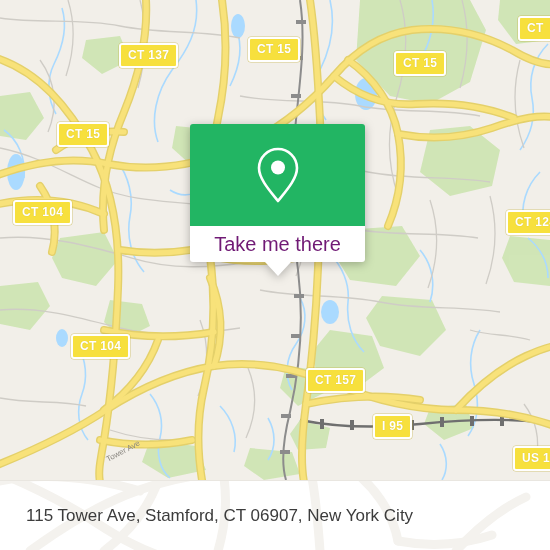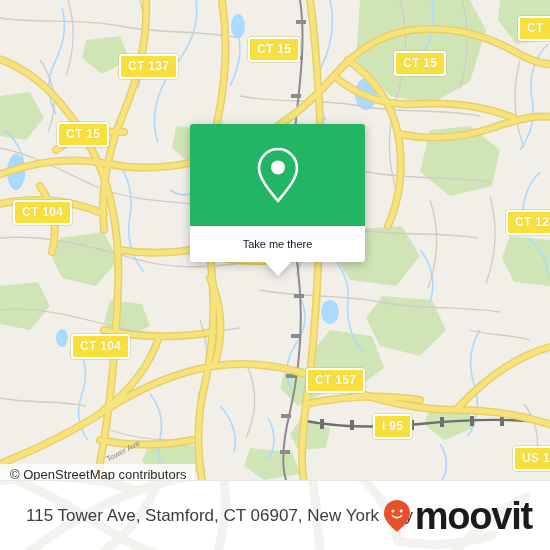--- a/index.html
+++ b/index.html
@@ -49,22 +49,22 @@
     display:flex; align-items:center; justify-content:center;
   }
   .pin-icon { width:46px; height:58px; display:block; }
   .popup-body {
     background:#ffffff;
     height:36px;
     border-radius:0 0 3px 3px;
     display:flex; align-items:center; justify-content:center;
   }
   .popup-label {
-    color:#0f172a;
-    font-size:11px;
+    color:#701a75;
+    font-size:20px;
   }
   .popup-tail {
     position:absolute;
     left:50%; top:138px;
     margin-left:-13px;
     width:0; height:0;
     border-left:13px solid transparent;
     border-right:13px solid transparent;
     border-top:14px solid #ffffff;
   }
@@ -277,21 +277,21 @@
           <path d="M100,440 C130,446 162,446 192,440"></path>
           <path d="M40,186 C54,206 58,230 52,252"></path>
           <path d="M56,150 C76,136 100,130 124,132"></path>
         </g>
 
         <text x="108" y="462" font-family="Liberation Sans, sans-serif" font-size="8" fill="#8a8780" transform="rotate(-28 108 462)">Tower Ave</text>
       </g>
     </svg>
 
     <div>
-      <div class="shield" style="left:119px;top:54px;">CT 137</div>
+      <div class="shield" style="left:119px;top:43px;">CT 137</div>
       <div class="shield" style="left:248px;top:37px;">CT 15</div>
       <div class="shield" style="left:394px;top:51px;">CT 15</div>
       <div class="shield" style="left:518px;top:16px;">CT</div>
       <div class="shield" style="left:57px;top:122px;">CT 15</div>
       <div class="shield" style="left:13px;top:200px;">CT 104</div>
       <div class="shield" style="left:506px;top:210px;">CT 124</div>
       <div class="shield" style="left:71px;top:334px;">CT 104</div>
       <div class="shield" style="left:306px;top:368px;">CT 157</div>
       <div class="shield" style="left:373px;top:414px;">I 95</div>
       <div class="shield" style="left:513px;top:446px;">US 1</div>
@@ -303,42 +303,32 @@
           <path d="M23 3 C12.5 3 4 11.5 4 22 C4 33 15 45 23 55 C31 45 42 33 42 22 C42 11.5 33.5 3 23 3 Z" fill="none" stroke="#ffffff" stroke-width="2.6" stroke-linejoin="round"></path>
           <circle cx="23" cy="21.5" r="7" fill="#ffffff"></circle>
         </svg>
       </div>
       <div class="popup-body">
         <span class="popup-label">Take me there</span>
       </div>
       <div class="popup-tail"></div>
     </div>
 
-    <div class="attribution">© OpenStreetMap contributors</div>
   </div>
 
   <div class="bottom-bar">
     <svg class="bottom-watermark" width="550" height="70" viewBox="0 0 550 70">
       <g stroke="#f4f2ee" fill="none" stroke-width="9" stroke-linecap="round">
         <path d="M-10,-12 C30,4 70,24 106,48 C134,66 166,80 204,86"></path>
         <path d="M30,70 C60,48 92,28 126,14 C156,2 188,-6 220,-8"></path>
         <path d="M222,-14 C228,14 226,42 218,70"></path>
         <path d="M310,-14 C316,14 318,42 320,70"></path>
         <path d="M-10,2 C40,-10 92,-4 140,10"></path>
         <path d="M348,-14 C374,4 392,30 398,60"></path>
         <path d="M398,60 C430,66 462,64 492,54"></path>
         <path d="M456,70 C478,46 500,28 526,16"></path>
         <path d="M104,70 C128,52 148,28 158,0"></path>
       </g>
     </svg>
     <div class="address">115 Tower Ave, Stamford, CT 06907, New York City</div>
-    <div class="brand">
-      <svg class="brand-pin" viewBox="0 0 28 34">
-        <path d="M14 1 C6.8 1 1 6.8 1 14 C1 22 9.5 29 14 33 C18.5 29 27 22 27 14 C27 6.8 21.2 1 14 1 Z" fill="#e8502a"></path>
-        <circle cx="9.8" cy="12" r="1.5" fill="#ffffff"></circle>
-        <circle cx="18.2" cy="12" r="1.5" fill="#ffffff"></circle>
-        <path d="M9.5 16.6 C11.2 19.2 16.8 19.2 18.5 16.6" stroke="#ffffff" stroke-width="1.7" fill="none" stroke-linecap="round"></path>
-      </svg>
-      <span class="brand-word">moovit</span>
-    </div>
   </div>
 
 </div>
 
 </body></html>

